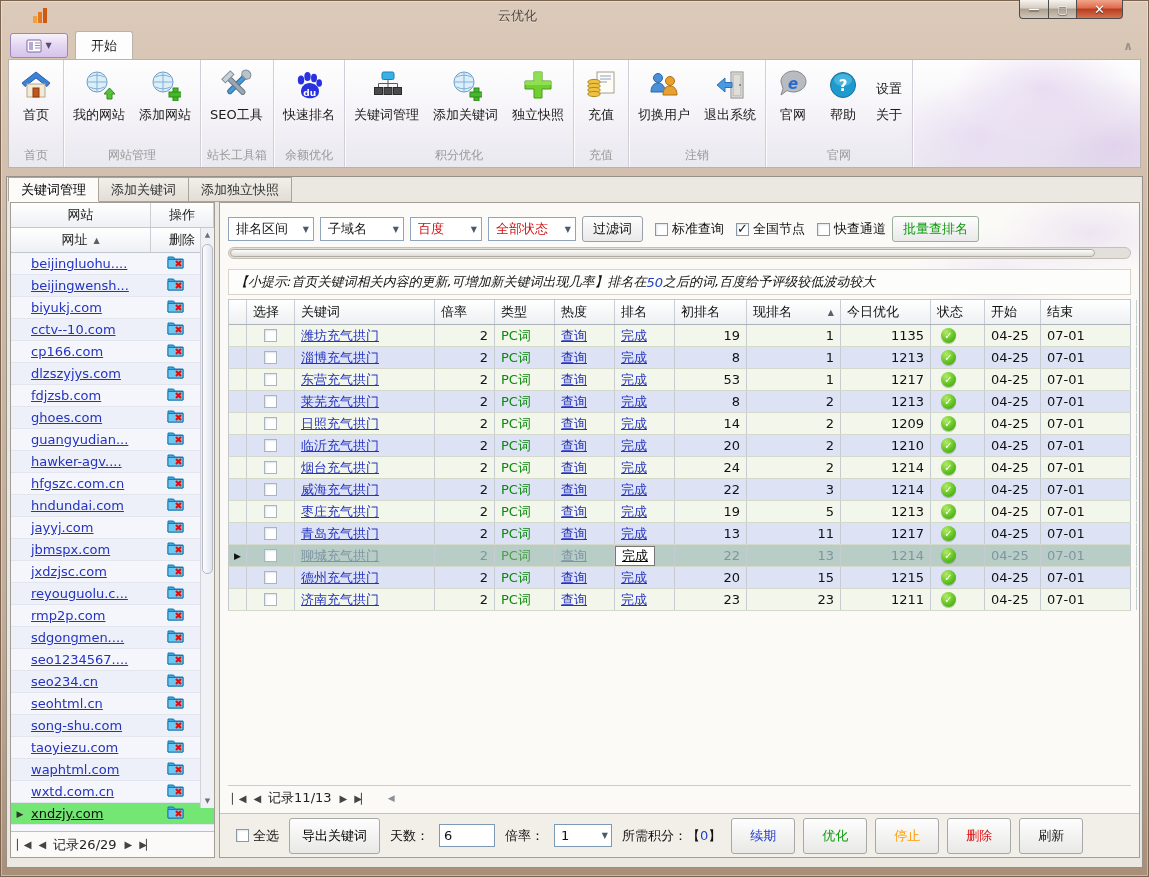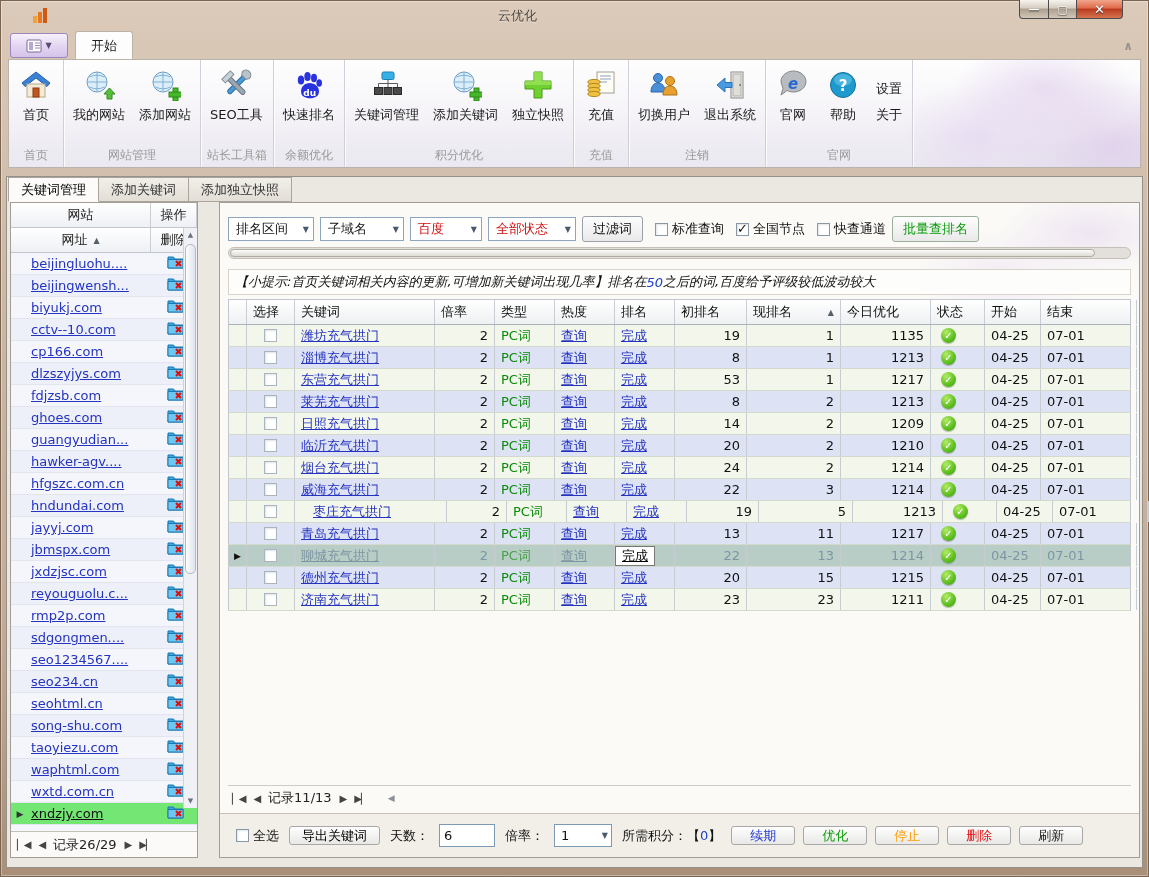--- a/index.html
+++ b/index.html
@@ -45,21 +45,21 @@
   .rstack span{font-size:13px;color:#1a1a1a;}
   .rlabel{height:24px;display:flex;align-items:center;justify-content:center;font-size:12px;color:#9a9a9a;padding:0 6px;}
   
   .contentbg{position:absolute;left:6px;top:176px;width:1137px;height:692px;background:#ebe7e1;border:1px solid #96908a;}
   .doctabs{position:absolute;left:8px;top:177px;height:25px;display:flex;z-index:3;}
   .dtab{height:25px;padding:0 12px;display:flex;align-items:center;font-size:13px;color:#333;
     background:linear-gradient(180deg,#f2efe9,#e2ded6);border:1px solid #aaa49c;border-left:none;}
   .dtab:first-child{border-left:1px solid #aaa49c;}
   .dtab.active{background:#fcfbfa;border-bottom:1px solid #fcfbfa;color:#000;}
   
-  .sidebar{position:absolute;left:10px;top:202px;width:188px;height:656px;background:#fdfdfc;border:1px solid #a39d94;}
+  .sidebar{position:absolute;left:10px;top:202px;width:205px;height:656px;background:#fdfdfc;border:1px solid #a39d94;}
   .sb-head{display:flex;height:25px;border-bottom:1px solid #c2c8d2;background:linear-gradient(180deg,#ffffff,#eef0f4);}
   .sb-head .hcell{display:flex;align-items:center;justify-content:center;font-size:13px;color:#222;border-right:1px solid #c9cdd4;}
   .sb-list{position:relative;height:580px;overflow:hidden;}
   .srow{display:flex;height:22px;align-items:center;border-bottom:1px solid #e2e5ee;background:#f5f6fb;}
   .srow:nth-child(even){background:#ecEFf8;background:#edf0f8;}
   .srow .mark{width:18px;text-align:center;font-size:9px;color:#333;flex:0 0 18px;}
   .srow .slink{flex:0 0 122px;width:122px;overflow:hidden;white-space:nowrap;font-size:13px;color:#2433c0;text-decoration:underline;padding-left:2px;}
   .srow .sdel{flex:0 0 48px;display:flex;align-items:center;justify-content:center;}
   .srow.selected{background:#74e674;}
   .srow.selected .slink{color:#111;}
@@ -113,21 +113,21 @@
   .grow.selected .green{color:#4aa04a;}
   .gc .editcell{background:#fff;border:1px solid #777;color:#000;text-decoration:underline;padding:0 6px;height:20px;display:flex;align-items:center;}
   .okic{width:15px;height:15px;border-radius:50%;background:radial-gradient(circle at 35% 28%,#b2ec66,#5cbe1e 60%,#3f9a10);
     color:#fff;font-size:10px;font-weight:bold;display:flex;align-items:center;justify-content:center;box-shadow:0 1px 1px rgba(0,0,0,.25);}
   .gpager{position:absolute;left:8px;top:582px;width:903px;height:25px;border-top:1px solid #cfccc5;display:flex;align-items:center;gap:8px;
     padding-left:4px;font-size:13px;color:#222;background:#fbfaf7;}
   .gpager .hsc{margin-left:12px;color:#8a9096;font-size:9px;}
   
   .footer{position:absolute;left:0px;bottom:0px;width:100%;height:44px;border-top:1px solid #c6c2ba;background:#f2efe9;
     display:flex;align-items:center;gap:10px;padding:0 10px;}
-  .fbtn{height:19px;min-width:64px;padding:0 12px;border:1px solid #a8a8a8;border-radius:3px;
+  .fbtn{height:36px;min-width:64px;padding:0 12px;border:1px solid #a8a8a8;border-radius:3px;
     background:linear-gradient(180deg,#fefefe,#e8e8e6);display:flex;align-items:center;justify-content:center;font-size:13px;}
   .finput{width:56px;height:23px;border:1px solid #7d9ab5;background:#fff;font-size:13px;padding:0 4px;display:flex;align-items:center;color:#111;}
   .fsel{width:58px;height:23px;border:1px solid #7d9ab5;background:#fff;font-size:13px;padding:0 3px 0 6px;display:flex;align-items:center;justify-content:space-between;color:#111;}
   .flabel{font-size:13px;color:#111;}
   .points .pv{color:#2040c8;}
 </style>
 </head>
 <body>
 
 <div class="window">
@@ -1055,21 +1055,21 @@
             </div>
             <div class="gc " style="flex: 0 0 96px; width: 96px;">
               <span class="gtxt">07-01</span>
             </div>
           </div>
           <div class="grow odd">
             <div class="gc gmark" style="flex: 0 0 18px; padding: 0px; justify-content: center; font-size: 9px;"></div>
             <div class="gc center" style="flex: 0 0 48px; width: 48px;">
               <span class="cb" style="border-color:#aab4bc"></span>
             </div>
-            <div class="gc " style="flex: 0 0 140px; width: 140px; margin-left: 12px;">
+            <div class="gc " style="flex: 0 0 140px; width: 140px;">
               <span class="link gtxt">枣庄充气拱门</span>
             </div>
             <div class="gc right" style="flex: 0 0 60px; width: 60px;">
               <span class="gtxt">2</span>
             </div>
             <div class="gc " style="flex: 0 0 60px; width: 60px;">
               <span class="green">PC词</span>
             </div>
             <div class="gc " style="flex: 0 0 60px; width: 60px;">
               <span class="link">查询</span>

